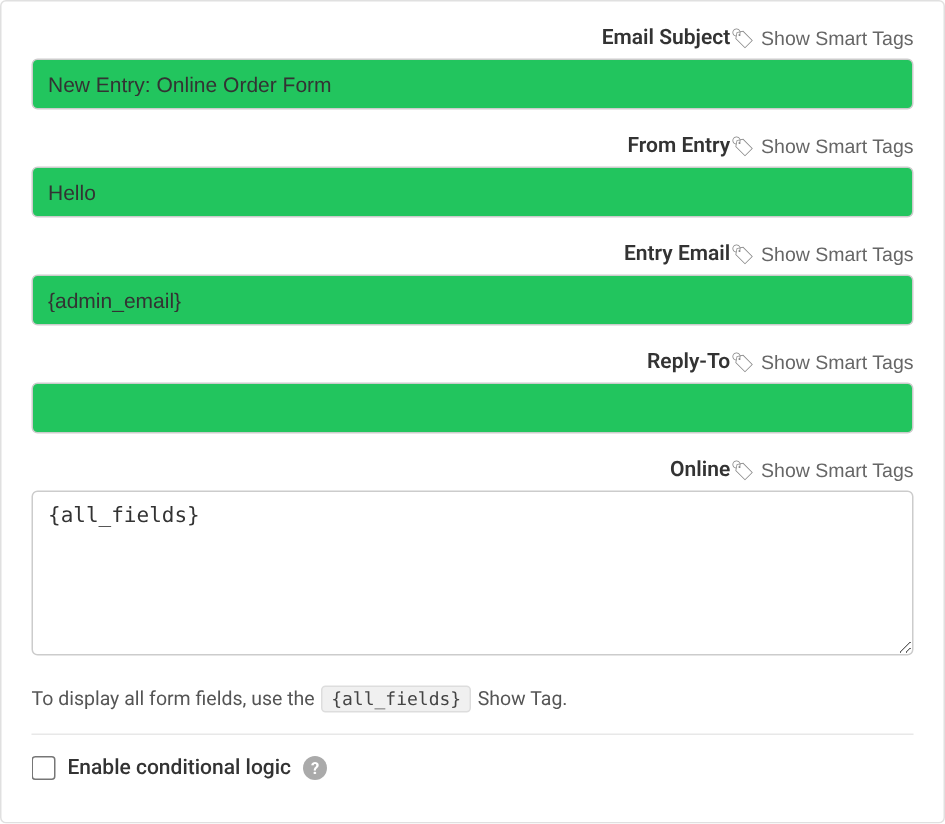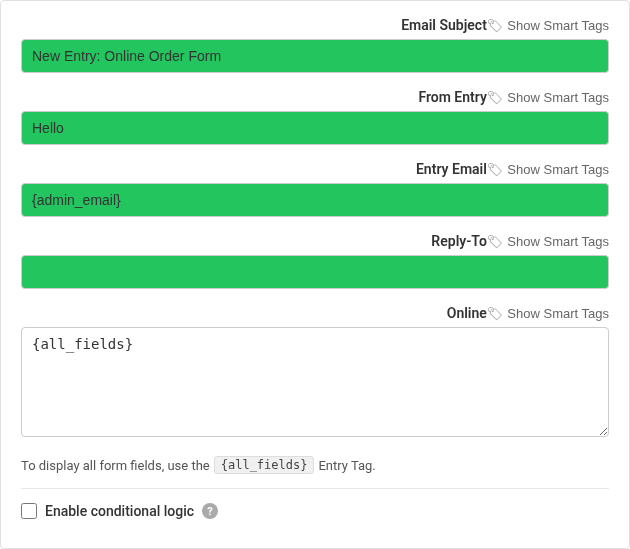--- a/index.html
+++ b/index.html
@@ -201,21 +201,21 @@
         <span class="tag-icon">🏷</span>
         <span>Show Smart Tags</span>
       </button>
     </div>
     <textarea class="field-textarea" style="">{all_fields}</textarea>
   </div>
 
   <div class="hint-text">
     <span>To display all form fields, use the</span>
     <span class="code-tag">{all_fields}</span>
-    <span>Entry Tag.</span>
+    <span>Show Tag.</span>
   </div>
 
   <hr class="divider">
 
   <div class="conditional-logic-row">
     <input type="checkbox" class="checkbox-input" style="">
     <span class="conditional-label">Enable conditional logic</span>
     <span class="help-icon">?</span>
   </div>
 

